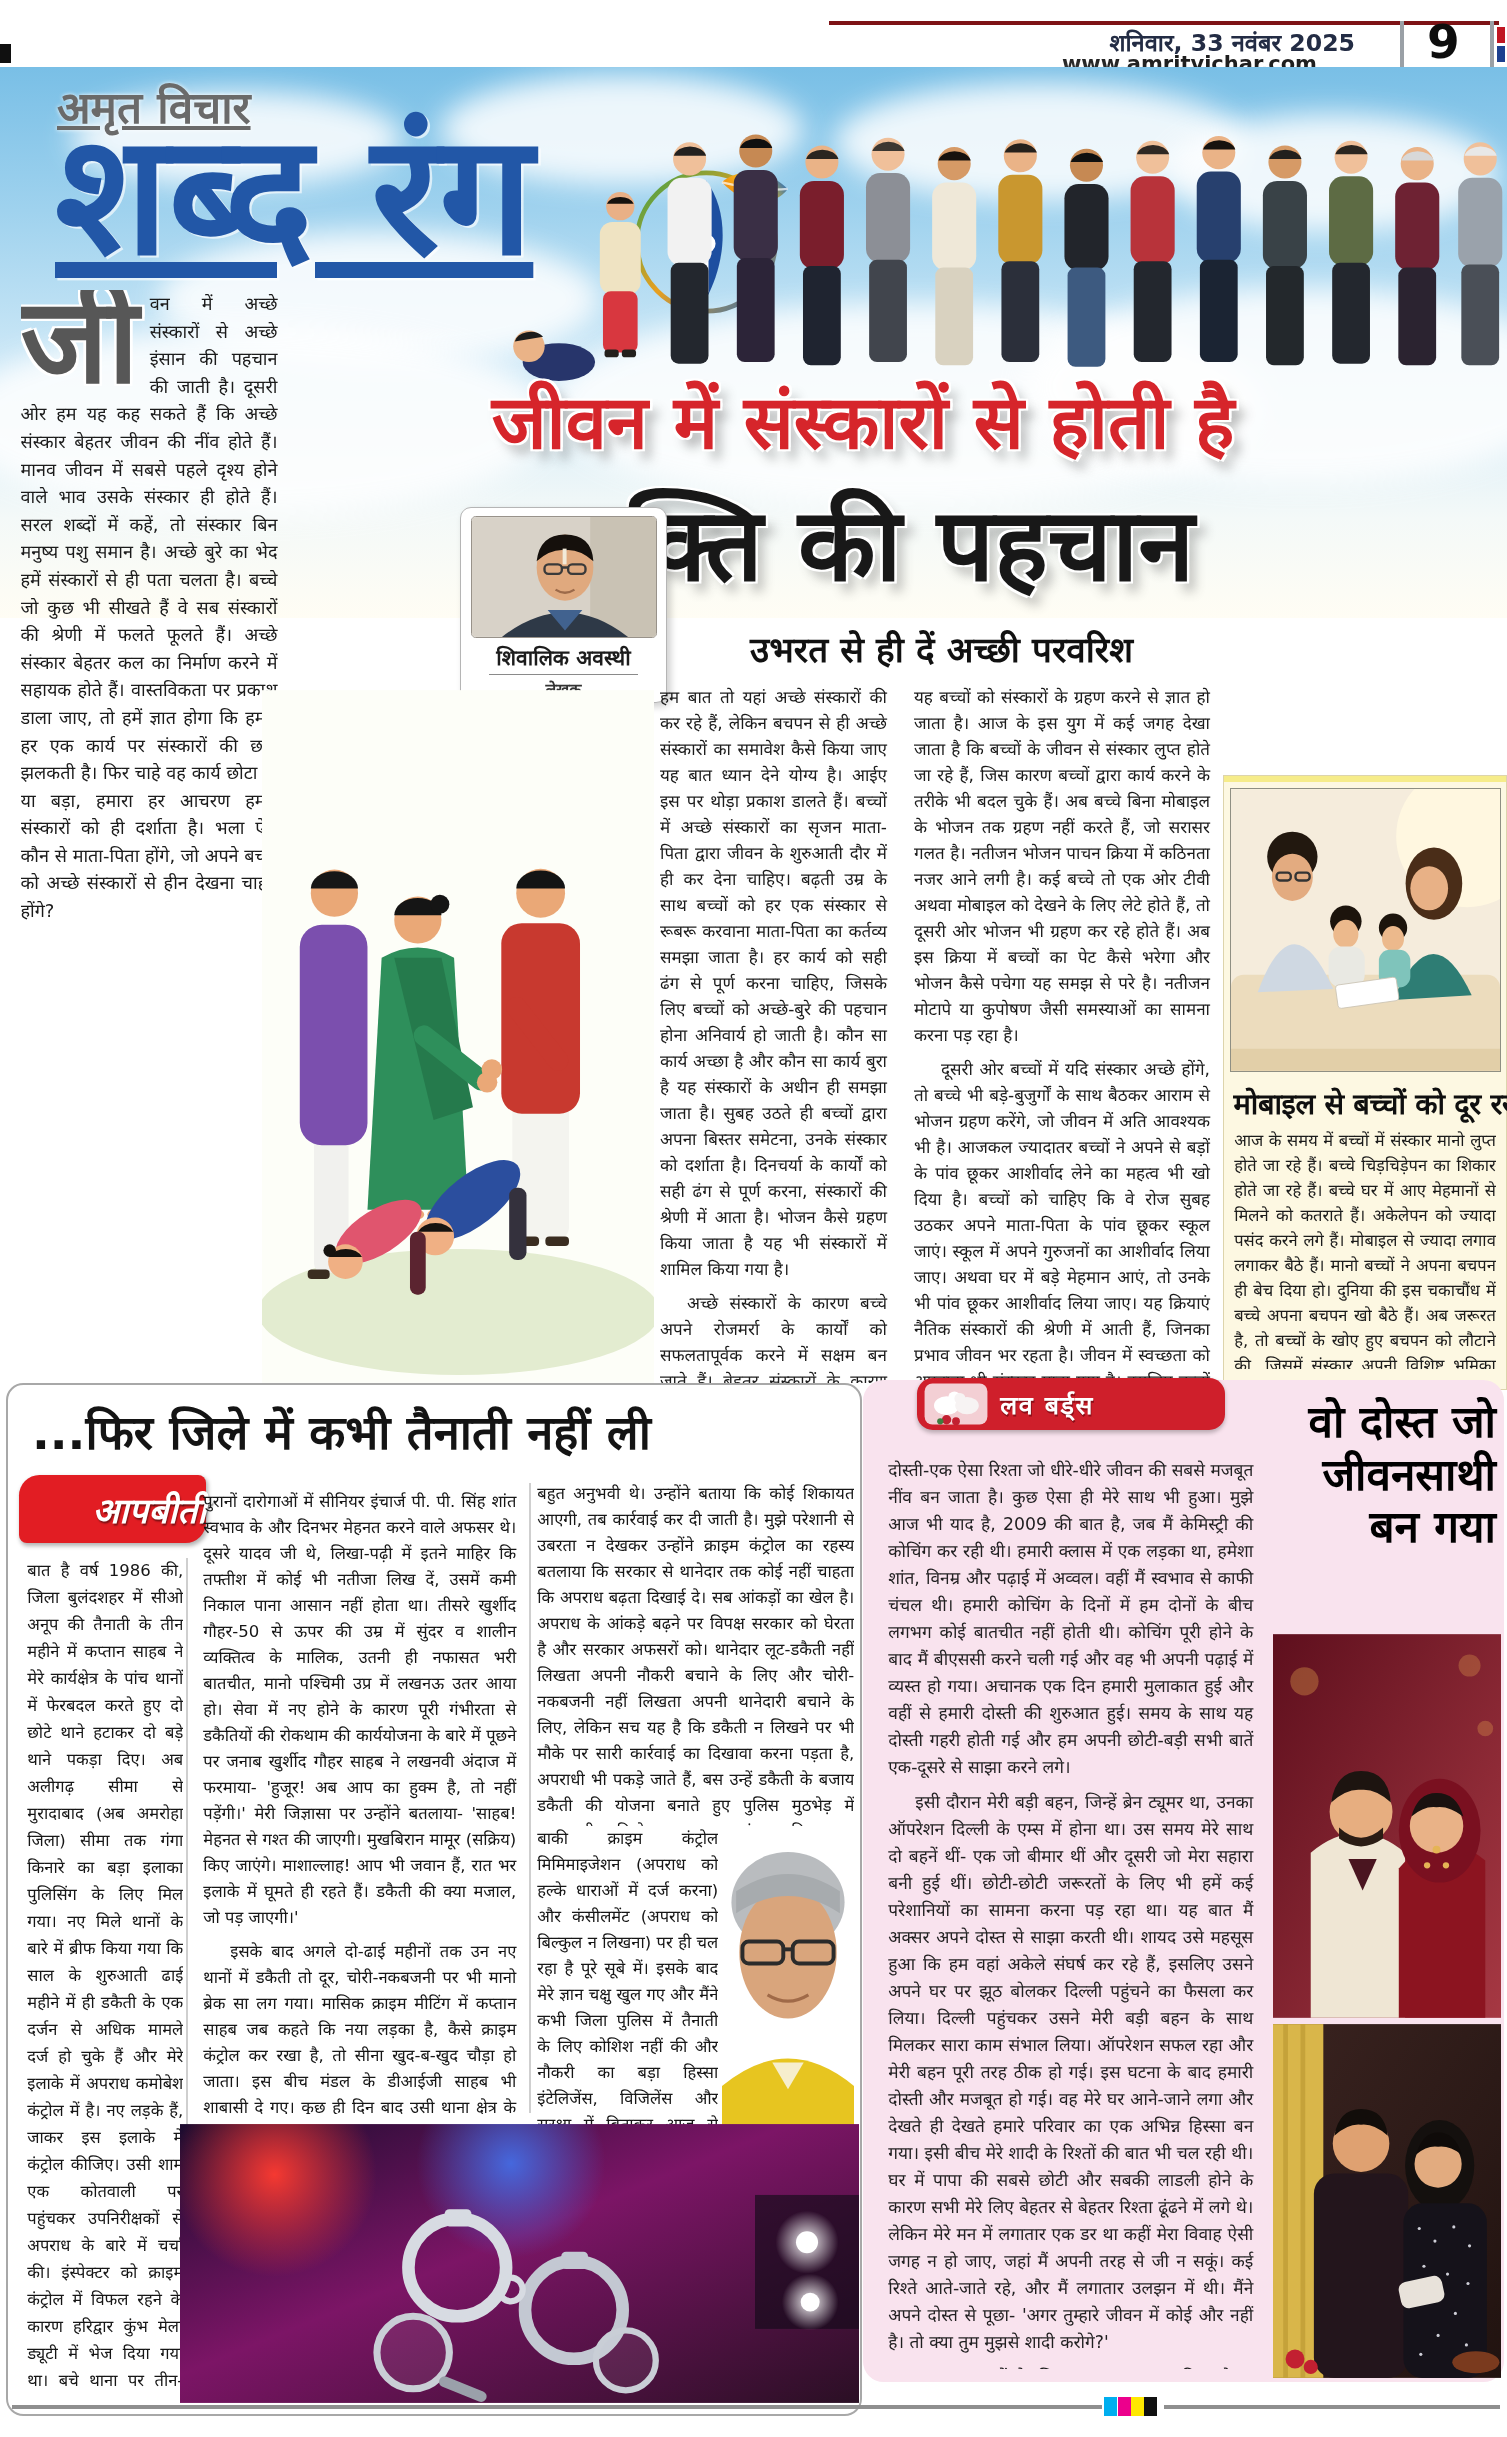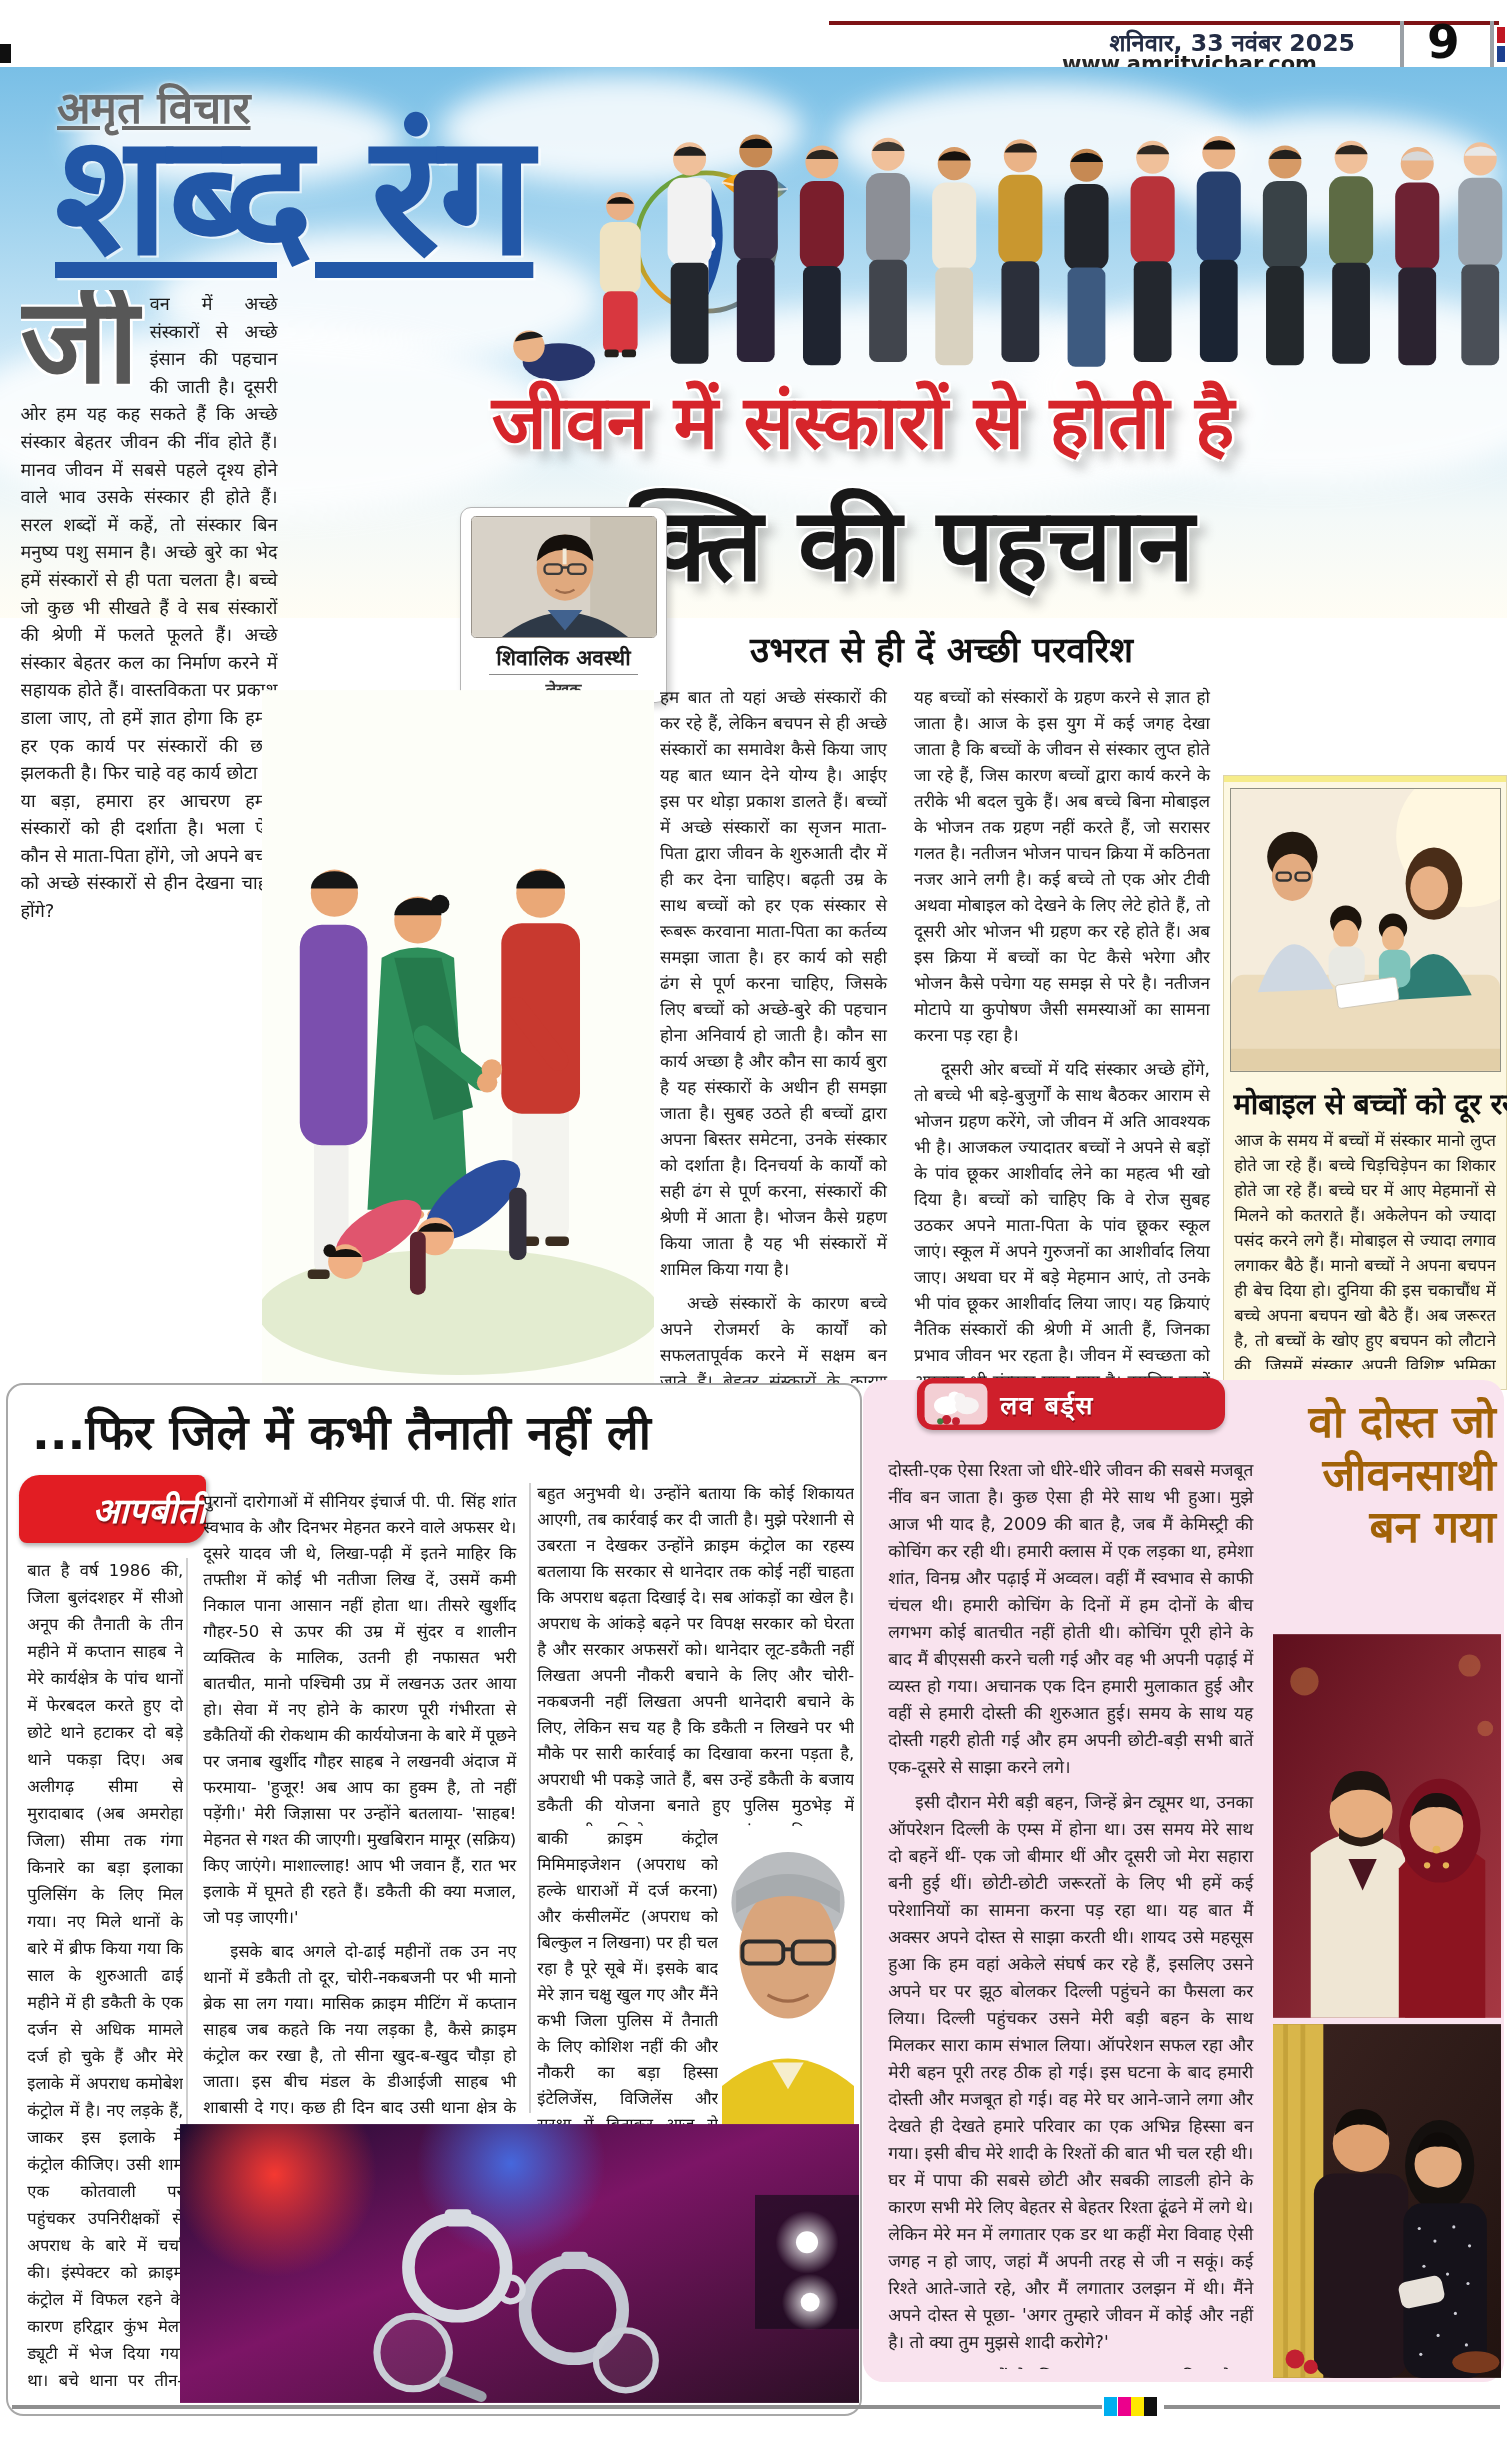--- a/index.html
+++ b/index.html
@@ -53,21 +53,21 @@
   .vr{background:#cfcfcf;width:1.6px;}
   .sig1{font-size:23.6px;font-weight:800;color:#111;}
   .sig2{font-size:17.3px;font-weight:700;color:#111;}
   
   .lovepanel{background:#f9e3ee;border-radius:20.5px;}
   .lb-header{position:absolute;background:#cf1f2b;border-radius:15.8px;display:flex;align-items:center;gap:11px;
          box-shadow:0 2.4px 4.7px rgba(0,0,0,.25);padding:0 14px 0 6.3px;}
   .lb-title{font-size:25px;font-weight:800;color:#fff;letter-spacing:1.6px;white-space:nowrap;
          text-shadow:0.8px 1.6px 0 #8d0f18;}
   .lb-text{font-size:17.3px;line-height:27px;text-align:justify;color:#201f20;overflow:hidden;}
-  .love-hl{font-size:44px;line-height:1.2;font-weight:900;color:#a16207;text-align:right;}
+  .love-hl{font-size:44px;line-height:1.2;font-weight:900;color:#000000;text-align:right;}
   .photo{overflow:hidden;}
   svg{display:block;}
 </style>
 </head>
 <body>
 
 <div class="page">
 
   <div class="abs" style="left:0;top:44px;width:11px;height:19px;background:#101010;"></div>
   <div class="abs" style="left:1497px;top:27px;width:7.9px;height:15.8px;background:#c01622;"></div>

